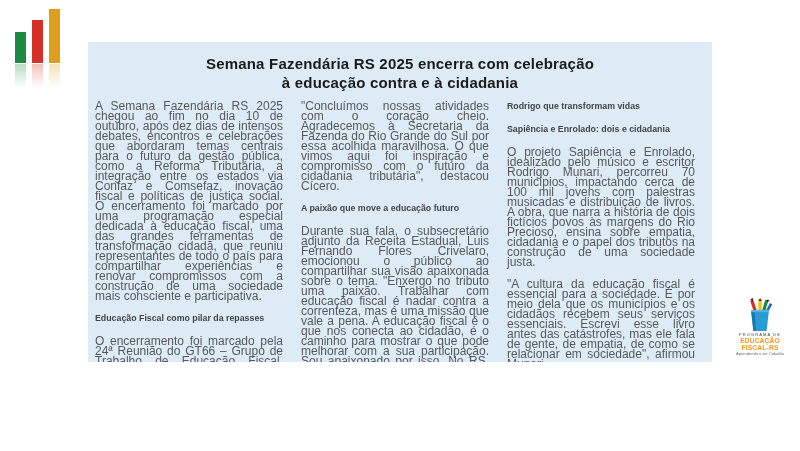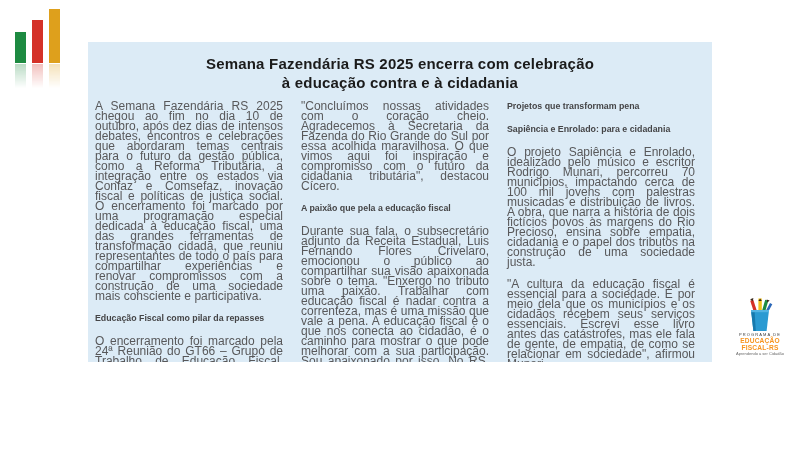--- a/index.html
+++ b/index.html
@@ -104,27 +104,27 @@
     <div class="cols">
 
       <div class="col">
         <p class="para">A Semana Fazendária RS 2025 chegou ao fim no dia 10 de outubro, após dez dias de intensos debates, encontros e celebrações que abordaram temas centrais para o futuro da gestão pública, como a Reforma Tributária, a integração entre os estados via Confaz e Comsefaz, inovação fiscal e políticas de justiça social. O encerramento foi marcado por uma programação especial dedicada à educação fiscal, uma das grandes ferramentas de transformação cidadã, que reuniu representantes de todo o país para compartilhar experiências e renovar compromissos com a construção de uma sociedade mais consciente e participativa.</p>
         <h3 class="head">Educação Fiscal como pilar da repasses</h3>
         <p class="para">O encerramento foi marcado pela 24ª Reunião do GT66 – Grupo de Trabalho de Educação Fiscal, coordenado por Cícero Roberto de Melo, e pela 93ª Reunião do Grupo Nacional de Educação Fiscal (GEF), realizadas no Farol Santander. O GT66 consolidou o referencial metodológico nacional, que será entregue oficialmente, e promoveu debates sobre o fortalecimento da educação fiscal no contexto da Reforma Tributária.</p>
       </div>
 
       <div class="col">
         <p class="para">"Concluímos nossas atividades com o coração cheio. Agradecemos à Secretaria da Fazenda do Rio Grande do Sul por essa acolhida maravilhosa. O que vimos aqui foi inspiração e compromisso com o futuro da cidadania tributária", destacou Cícero.</p>
-        <h3 class="head">A paixão que pela a educação fiscal</h3>
+        <h3 class="head">A paixão que move a educação futuro</h3>
         <p class="para">Durante sua fala, o subsecretário adjunto da Receita Estadual, Luis Fernando Flores Crivelaro, emocionou o público ao compartilhar sua visão apaixonada sobre o tema. "Enxergo no tributo uma paixão. Trabalhar com educação fiscal é nadar contra a correnteza, mas é uma missão que vale a pena. A educação fiscal é o que nos conecta ao cidadão, é o caminho para mostrar o que pode melhorar com a sua participação. Sou apaixonado por isso. No RS, batalhamos em todas as pontas: cursos, seminários regionais, cadernos pedagógicos e com Programa de Integração Tributária (PIT), que visa incentivar ações de interesse mútua entre Estado e municípios no crescimento da arrecadação do ICMS, repercutindo nos repasses dos recursos às Prefeituras. Fiscal do bem existe, e está aqui", disse Crivelaro.</p>
       </div>
 
       <div class="col">
-        <h3 class="head">Projetos que transformam pena</h3>
-        <h3 class="head">Sapiência e Enrolado: para e cidadania</h3>
+        <h3 class="head">Rodrigo que transformam vidas</h3>
+        <h3 class="head">Sapiência e Enrolado: dois e cidadania</h3>
         <p class="para">O projeto Sapiência e Enrolado, idealizado pelo músico e escritor Rodrigo Munari, percorreu 70 municípios, impactando cerca de 100 mil jovens com palestras musicadas e distribuição de livros. A obra, que narra a história de dois fictícios povos às margens do Rio Precioso, ensina sobre empatia, cidadania e o papel dos tributos na construção de uma sociedade justa.</p>
         <p class="para">"A cultura da educação fiscal é essencial para a sociedade. É por meio dela que os municípios e os cidadãos recebem seus serviços essenciais. Escrevi esse livro antes das catástrofes, mas ele fala de gente, de empatia, de como se relacionar em sociedade", afirmou Munari.</p>
       </div>
 
     </div>
   </div>
 
   <div class="back-dash"></div>
   <div class="back">Voltar para o início</div>
 

